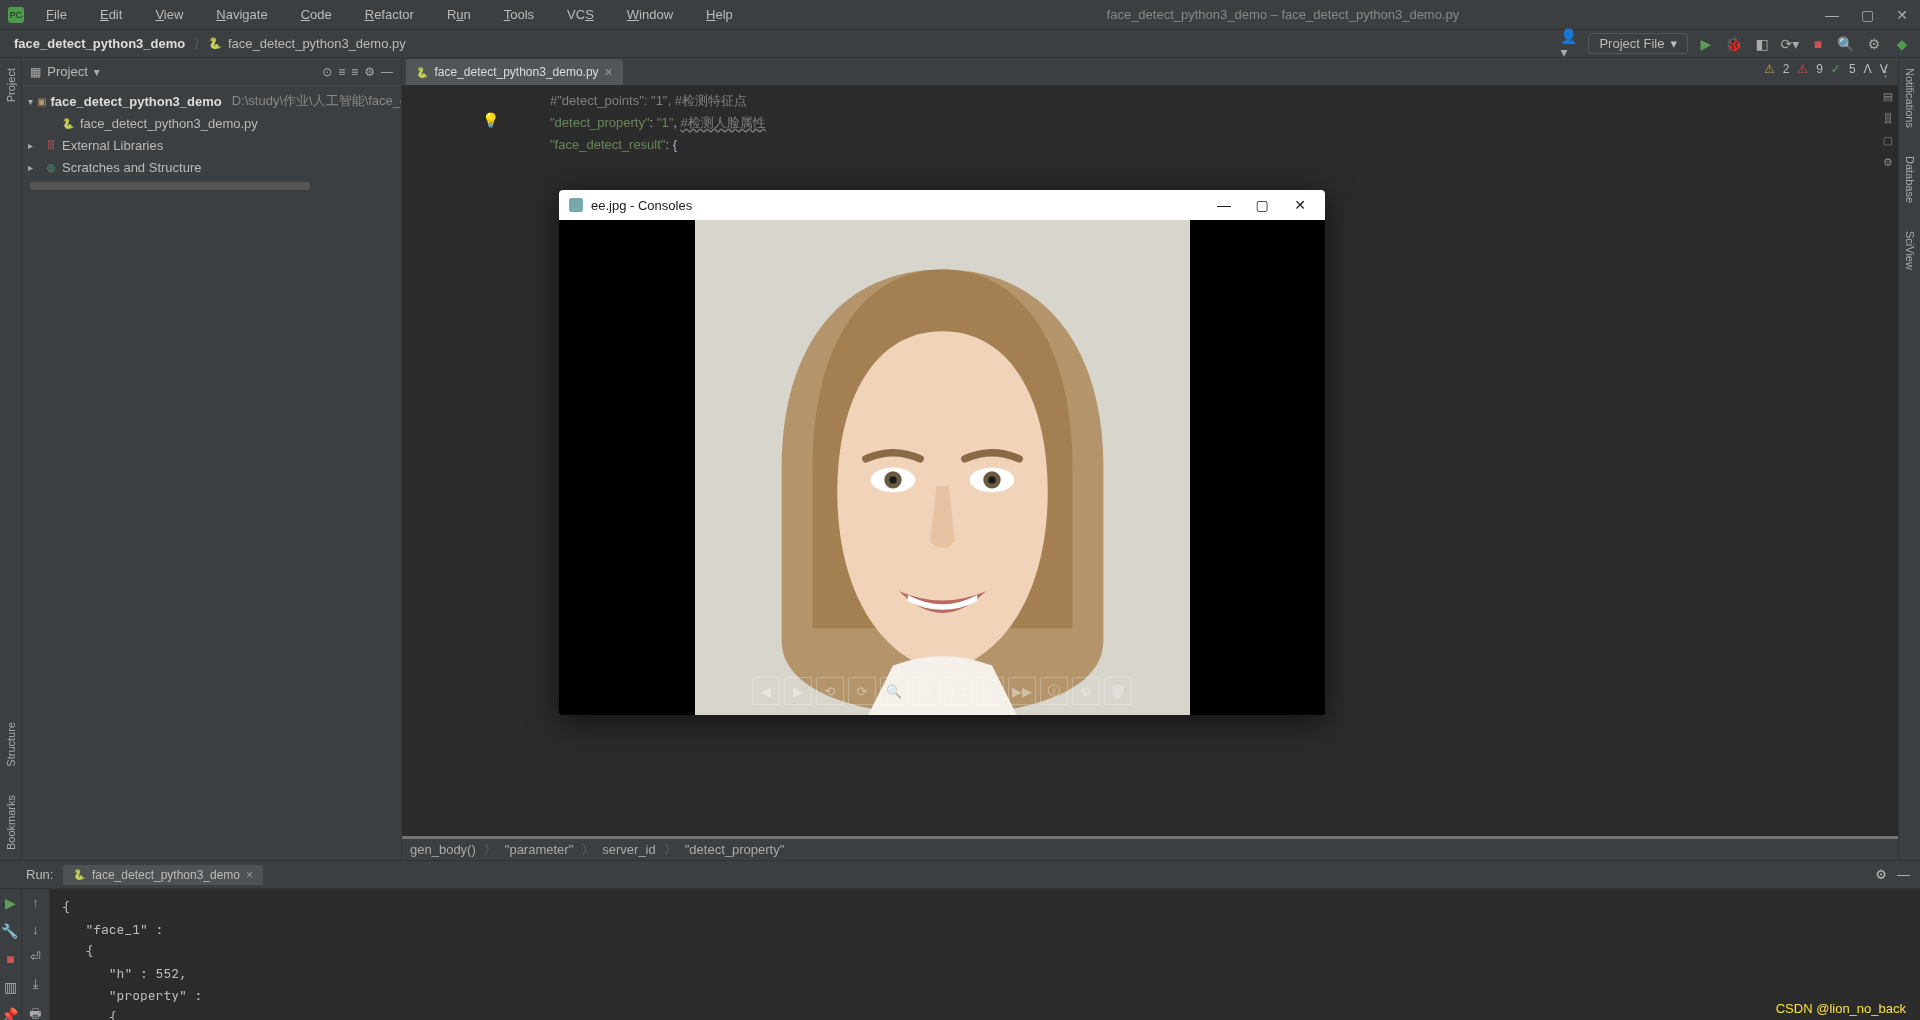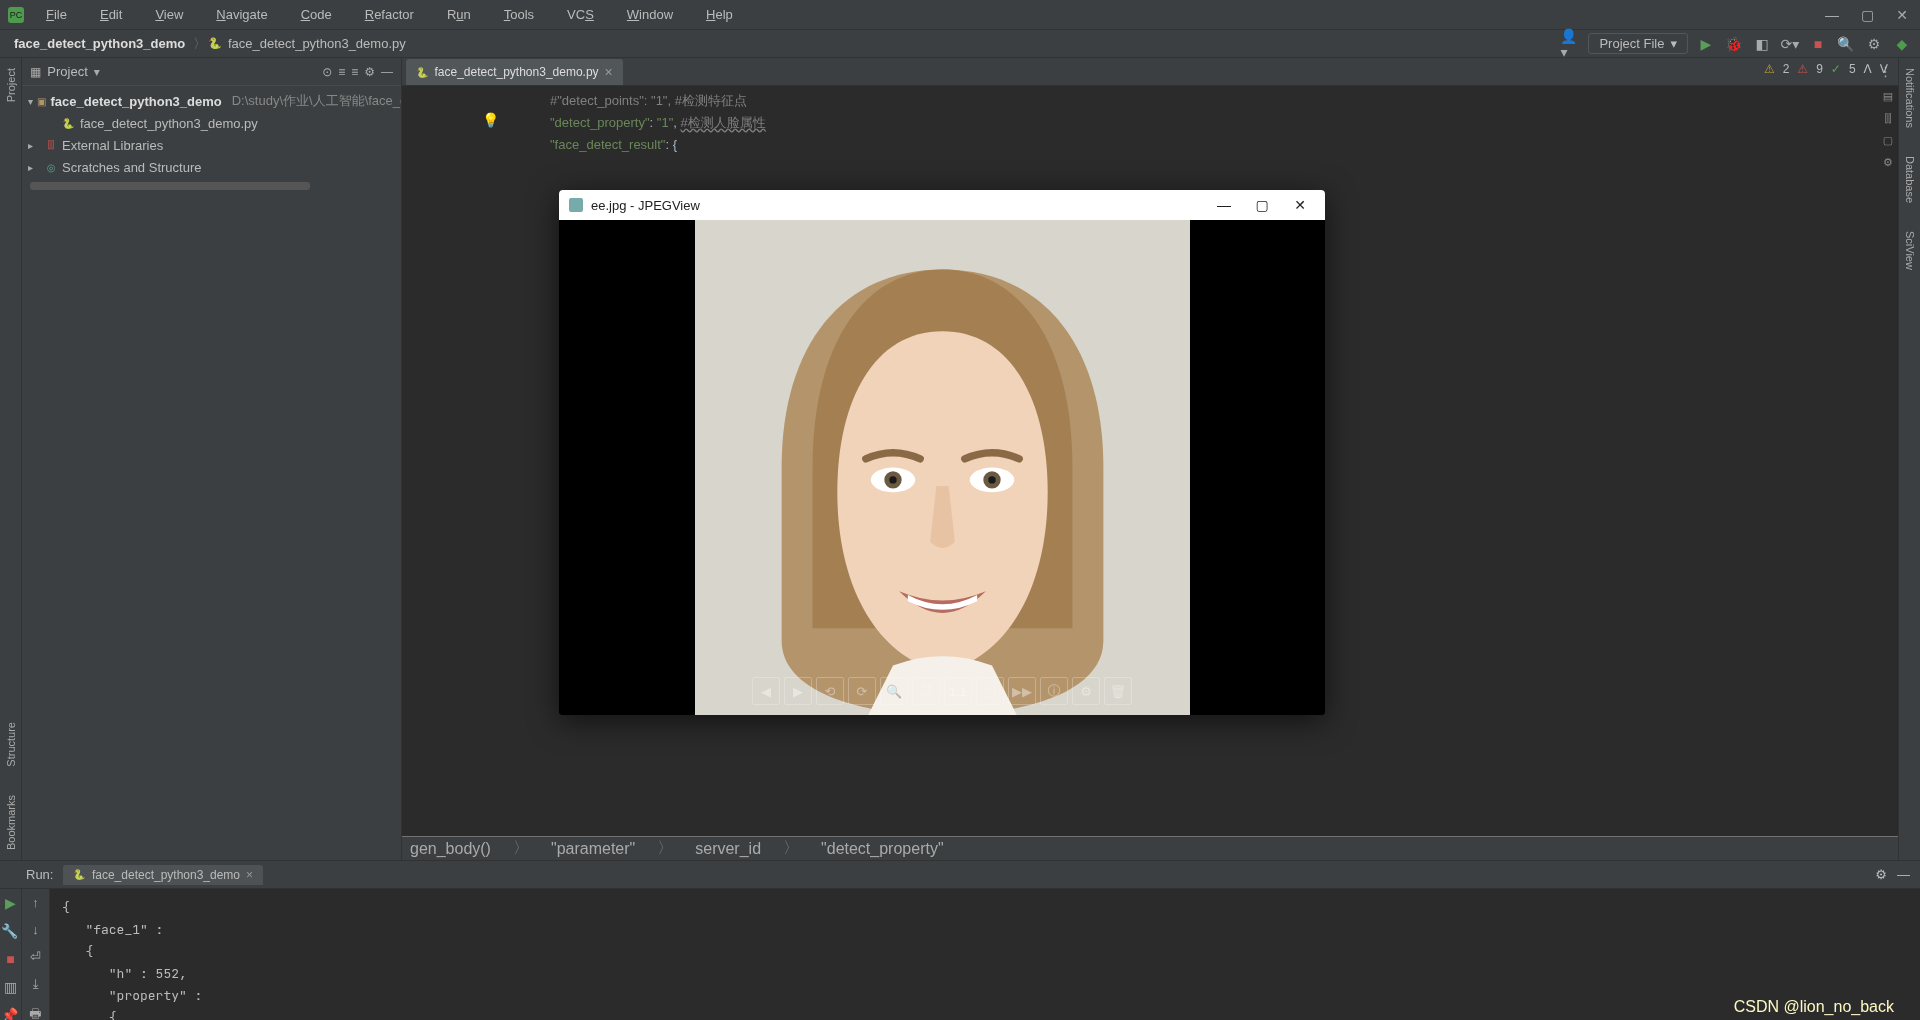--- a/index.html
+++ b/index.html
@@ -44,42 +44,42 @@
 .tabs{height:28px;background:#3c3f41;display:flex;align-items:flex-end;border-bottom:1px solid #323232;padding-left:4px}
 .tab{background:#4e5254;padding:5px 10px;display:flex;align-items:center;gap:6px;color:#bbb;border-top-left-radius:3px;border-top-right-radius:3px;font-size:12px}
 .tab.active{background:#515658;color:#ddd}
 .tab .close{color:#999;font-size:14px;cursor:pointer}
 .code-area{flex:1;display:flex;font-family:"JetBrains Mono","Consolas",monospace;font-size:13px;overflow:hidden;position:relative}
 .gutter2{width:60px;background:#313335;color:#606366;text-align:right;padding:4px 12px 4px 4px;line-height:22px;position:relative}
 .code-text{flex:1;padding:4px 8px;line-height:22px;white-space:pre;color:#a9b7c6}
 .str{color:#6a8759}
 .comment{color:#808080;text-decoration:underline wavy #808080}
 .comment2{color:#808080}
-.breadcrumb-bottom{height:24px;background:#3c3f41;border-top:1px solid #737373;display:flex;align-items:center;padding:0 8px;gap:20px;color:#aaa;font-size:16px}
+.breadcrumb-bottom{height:24px;background:#3c3f41;border-top:3px solid #737373;display:flex;align-items:center;padding:0 8px;gap:6px;color:#aaa;font-size:13px}
 .insp{position:absolute;right:10px;top:4px;display:flex;gap:8px;align-items:center;font-size:12px;z-index:2}
 .insp .warn{color:#c7a43b}
 .insp .err{color:#c75450}
 .insp .typo{color:#5a9e5a}
 .run-panel{height:160px;background:#2b2b2b;border-top:1px solid #323232;display:flex;position:relative}
 .run-tab{background:#4e5254;padding:3px 10px;display:flex;align-items:center;gap:6px;color:#bbb;border-radius:3px 3px 0 0;font-size:12px}
 .run-left{width:22px;background:#3c3f41;display:flex;flex-direction:column;align-items:center;padding-top:6px;gap:12px;border-right:1px solid #323232}
 .run-left span{cursor:pointer;font-size:14px}
 .run-left2{width:28px;background:#3c3f41;display:flex;flex-direction:column;align-items:center;padding-top:6px;gap:12px;border-right:1px solid #323232}
 .run-left2 span{cursor:pointer;font-size:13px;color:#aaa}
 .run-output{flex:1;padding:8px 12px;font-family:"JetBrains Mono","Consolas",monospace;font-size:13px;line-height:22px;white-space:pre;color:#bbb;overflow:hidden}
 .jpegview{position:absolute;left:559px;top:190px;width:766px;height:525px;background:#000;box-shadow:0 6px 30px rgba(0,0,0,.6);z-index:50;border-radius:4px;overflow:hidden}
 .jpeg-title{height:30px;background:#fff;display:flex;align-items:center;padding:0 10px;gap:8px;color:#222;font-size:13px}
 .jpeg-title .icn{width:14px;height:14px;background:#7aa;border-radius:2px}
 .jpeg-title .sp{flex:1}
 .jpeg-title .wc{width:30px;text-align:center;cursor:pointer;font-size:14px}
 .jpeg-img-wrap{height:calc(100% - 30px);display:flex;align-items:center;justify-content:center;background:#000;position:relative}
 .face-svg{width:495px;height:495px}
 .toolbar-bottom{position:absolute;bottom:10px;left:50%;transform:translateX(-50%);display:flex;gap:4px}
 .toolbar-bottom span{width:28px;height:28px;border:1px solid rgba(255,255,255,.25);display:flex;align-items:center;justify-content:center;color:rgba(255,255,255,.4);font-size:13px;border-radius:2px}
-.watermark{position:absolute;right:26px;bottom:4px;color:#fef9c3;font-size:16px;z-index:60}
+.watermark{position:absolute;right:14px;bottom:4px;color:#fde047;font-size:13px;z-index:60}
 .editor-right-icons{position:absolute;right:2px;top:30px;display:flex;flex-direction:column;gap:6px;z-index:3}
 .editor-right-icons span{width:16px;height:16px;font-size:11px;color:#888;display:flex;align-items:center;justify-content:center}
 </style>
 </head>
 <body>
 
 <div class="titlebar">
   <div class="logo">PC</div>
   <div class="menubar">
     <span><u>F</u>ile</span>
@@ -87,20 +87,21 @@
     <span><u>V</u>iew</span>
     <span><u>N</u>avigate</span>
     <span><u>C</u>ode</span>
     <span><u>R</u>efactor</span>
     <span>R<u>u</u>n</span>
     <span><u>T</u>ools</span>
     <span>VC<u>S</u></span>
     <span><u>W</u>indow</span>
     <span><u>H</u>elp</span>
   </div>
+  <div class="title-center">face_detect_python3_demo – face_detect_python3_demo.py</div>
   <div class="win-controls">
     <span>—</span>
     <span>▢</span>
     <span>✕</span>
   </div>
 </div>
 
 <div class="navbar">
   <span class="crumb bold">face_detect_python3_demo</span>
   <span class="sep">〉</span>
@@ -267,21 +268,21 @@
    "ret" : 0
 }
 
 
 Process finished with exit code 0</div>
 </div>
 
 <div class="jpegview">
   <div class="jpeg-title">
     <span class="icn"></span>
-    <span>ee.jpg - JPEGView</span>
+    <span>ee.jpg - Consoles</span>
     <span class="sp"></span>
     <span class="wc">—</span>
     <span class="wc">▢</span>
     <span class="wc">✕</span>
   </div>
   <div class="jpeg-img-wrap">
     <svg class="face-svg" viewBox="0 0 400 400">
       <rect width="400" height="400" fill="#d8d5cc"></rect>
       <path d="M200 40 C120 40 70 100 70 200 L70 340 C70 380 130 400 200 400 C270 400 330 380 330 340 L330 200 C330 100 280 40 200 40 Z" fill="#b4946a"></path>
       <path d="M200 40 C140 40 95 95 95 200 L95 330 L305 330 L305 200 C305 95 260 40 200 40 Z" fill="#a37f52"></path>

